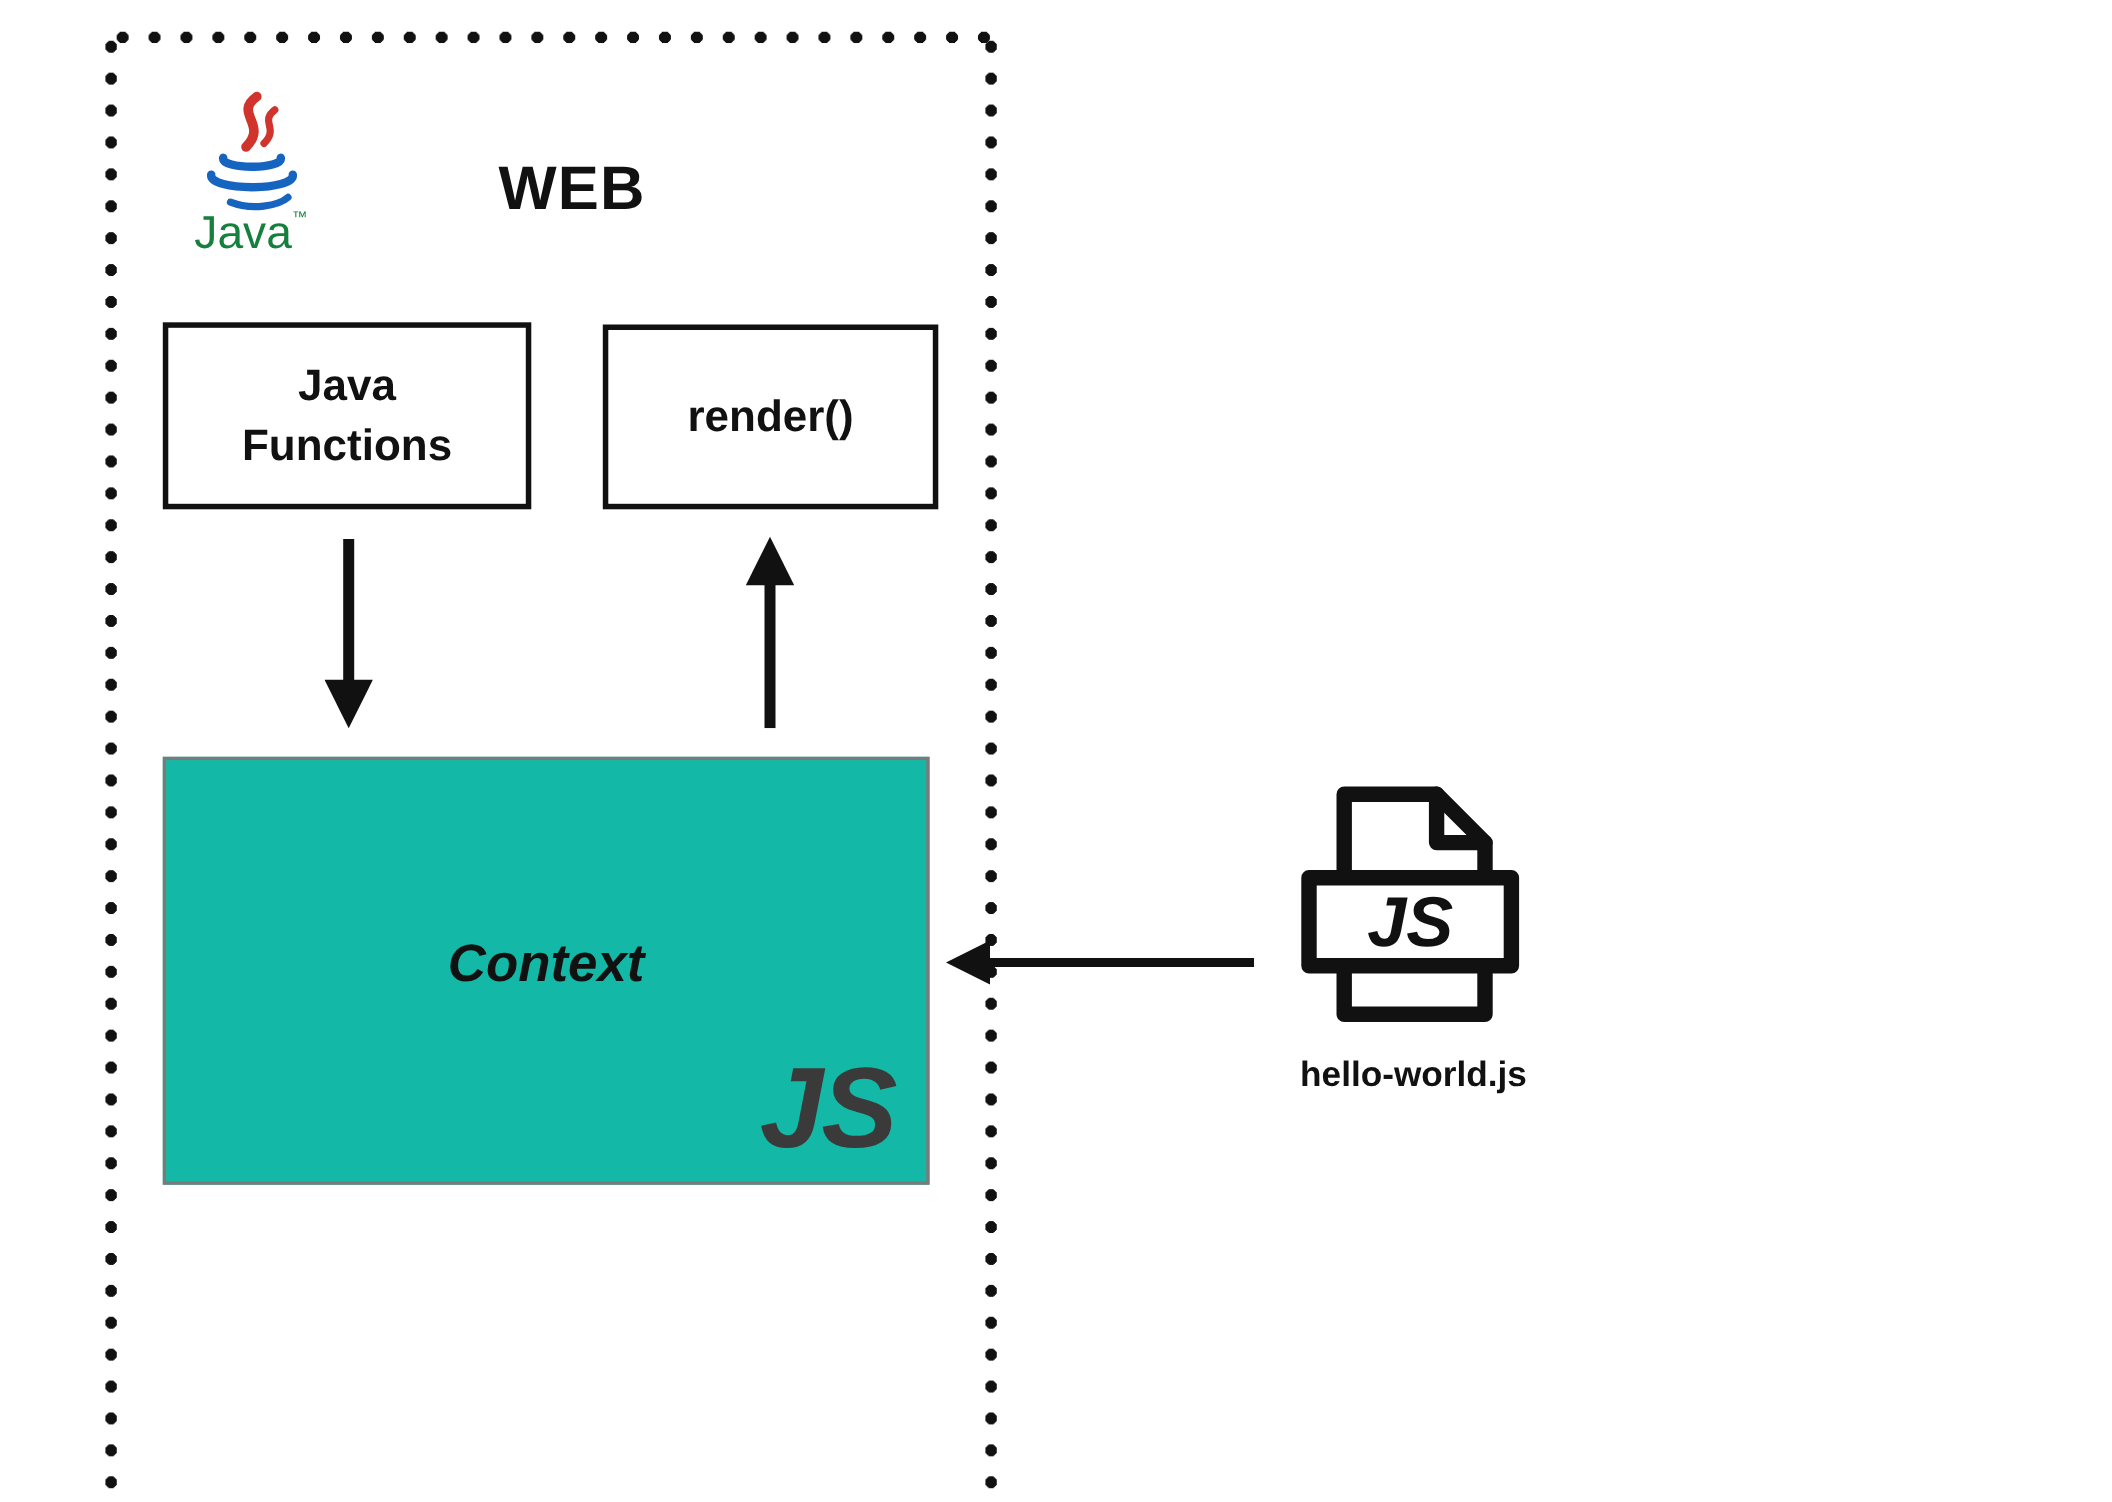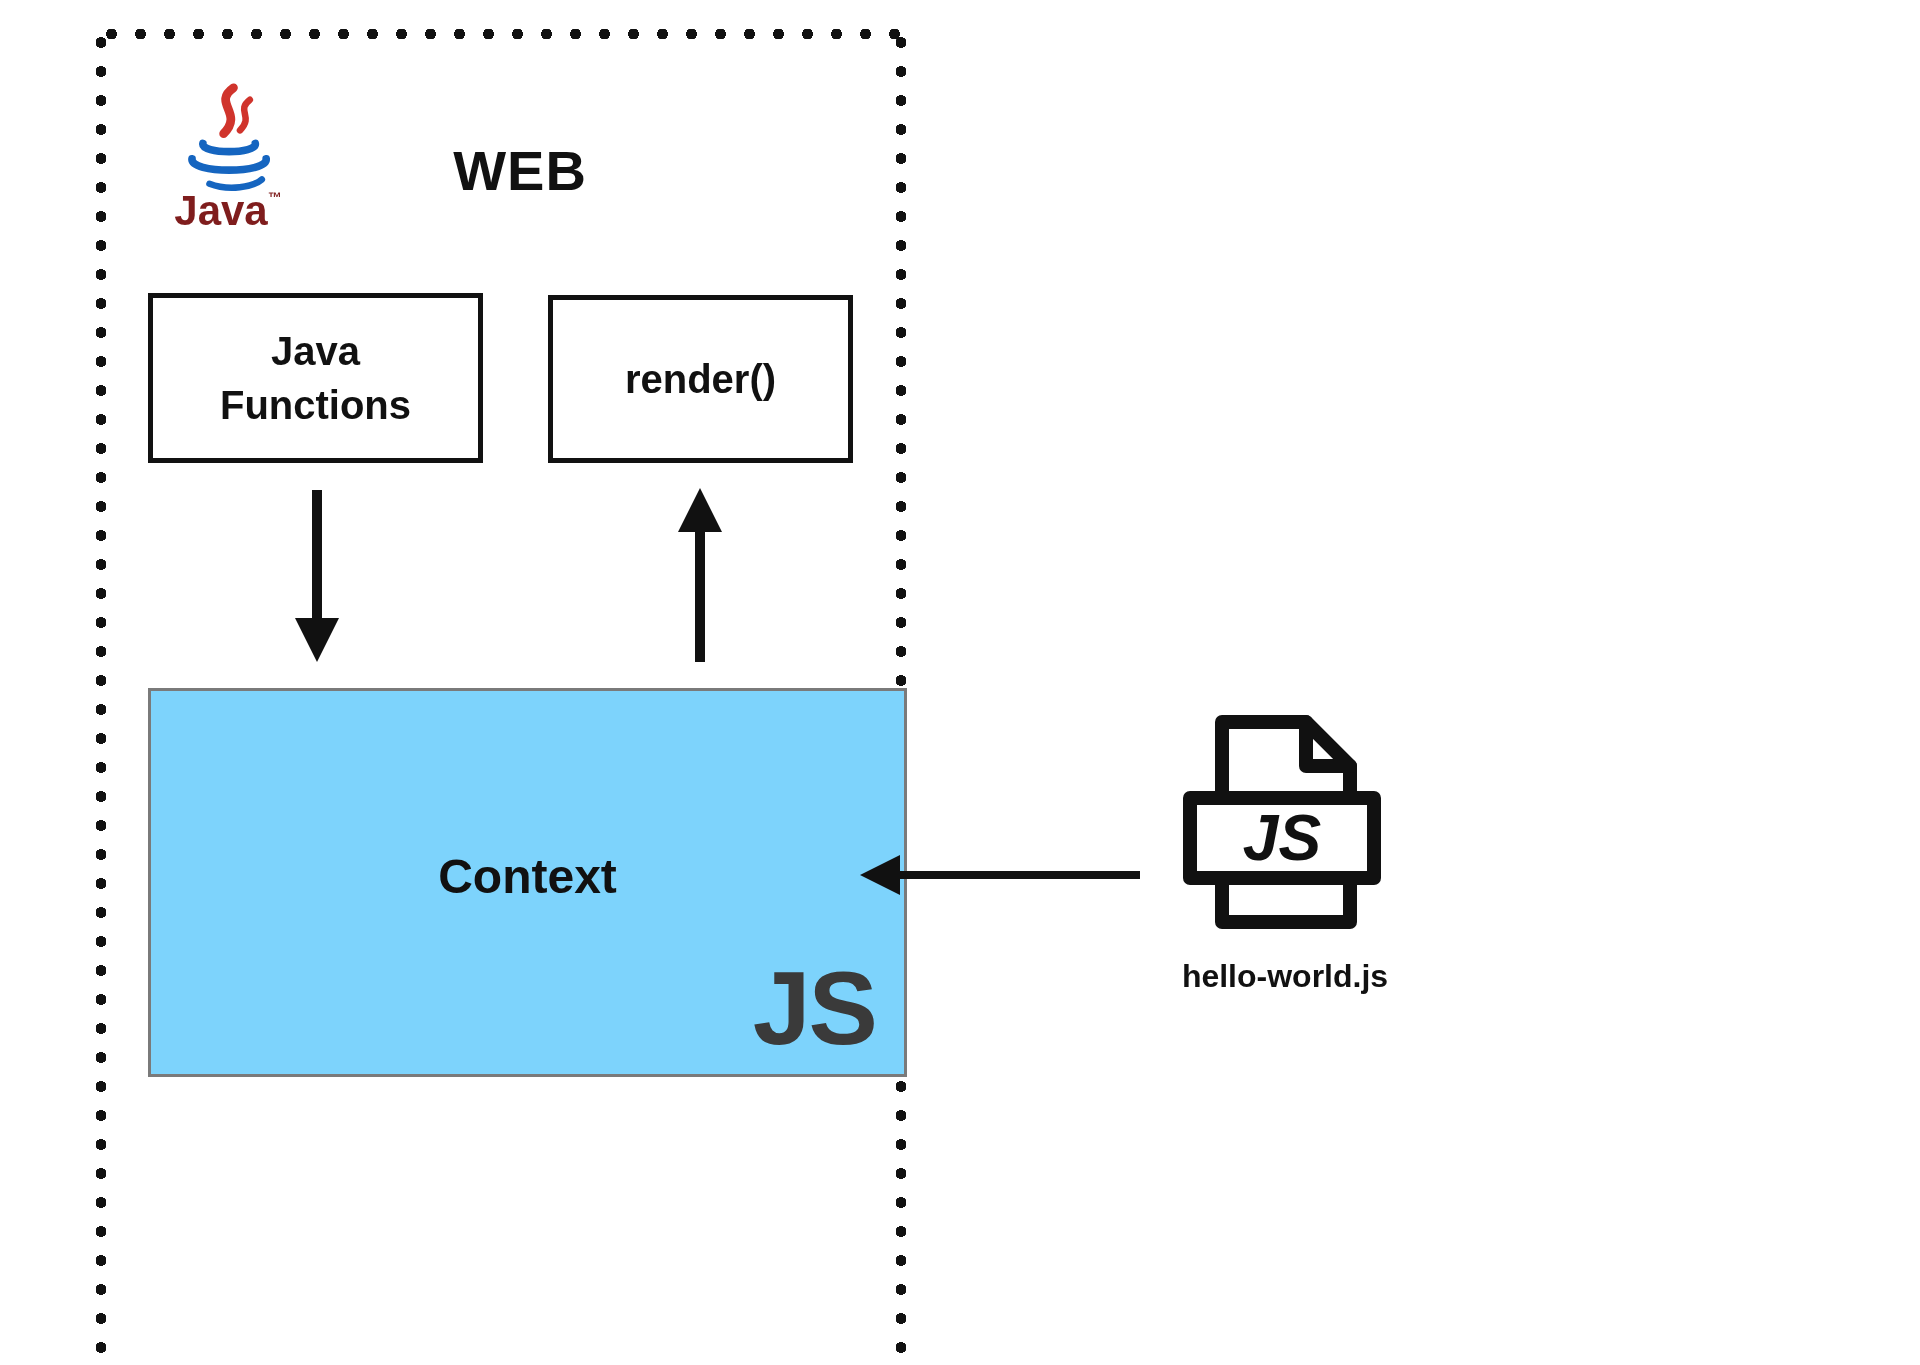--- a/index.html
+++ b/index.html
@@ -31,39 +31,39 @@
   .web-title {
     left: 400px; top: 112px; width: 240px;
     font-size: 56px; font-weight: bold; letter-spacing: 1px;
     text-align: center;
     margin-top: 26px;
   }
 
   
   .java-logo { left: 168px; top: 82px; width: 120px; text-align: center; }
   .java-logo-text {
-    font-size: 42px; font-weight: bold; color: #7f1d1d; line-height: 1;
+    font-size: 42px; font-weight: normal; color: #15803d; line-height: 1;
     margin-top: -4px;
   }
   .java-logo-text sup { font-size: 14px; vertical-align: top; }
 
   
   .box {
     border: 5px solid #111; background: #fff;
     display: flex; align-items: center; justify-content: center;
     font-weight: bold; font-size: 40px; text-align: center; line-height: 1.35;
   }
   .box-java-functions { left: 148px; top: 293px; width: 335px; height: 170px; }
   .box-java-functions span { display: block; width: 240px; }
   .box-render { left: 548px; top: 295px; width: 305px; height: 168px; }
 
   
   .context-box {
-    left: 148px; top: 688px; width: 759px; height: 389px;
-    background: #7dd3fc; border: 3px solid #7a7a7a;
+    left: 148px; top: 688px; width: 697px; height: 389px;
+    background: #14b8a6; border: 3px solid #7a7a7a; font-style: italic;
   }
   .context-label {
     position: absolute; left: 0; right: 0; top: 158px;
     text-align: center; font-size: 48px; font-weight: bold; color: #111;
   }
   .context-js-mark {
     position: absolute; right: 28px; bottom: 6px;
     font-size: 104px; font-weight: bold; color: #3a3a3a;
     letter-spacing: -2px;
   }

